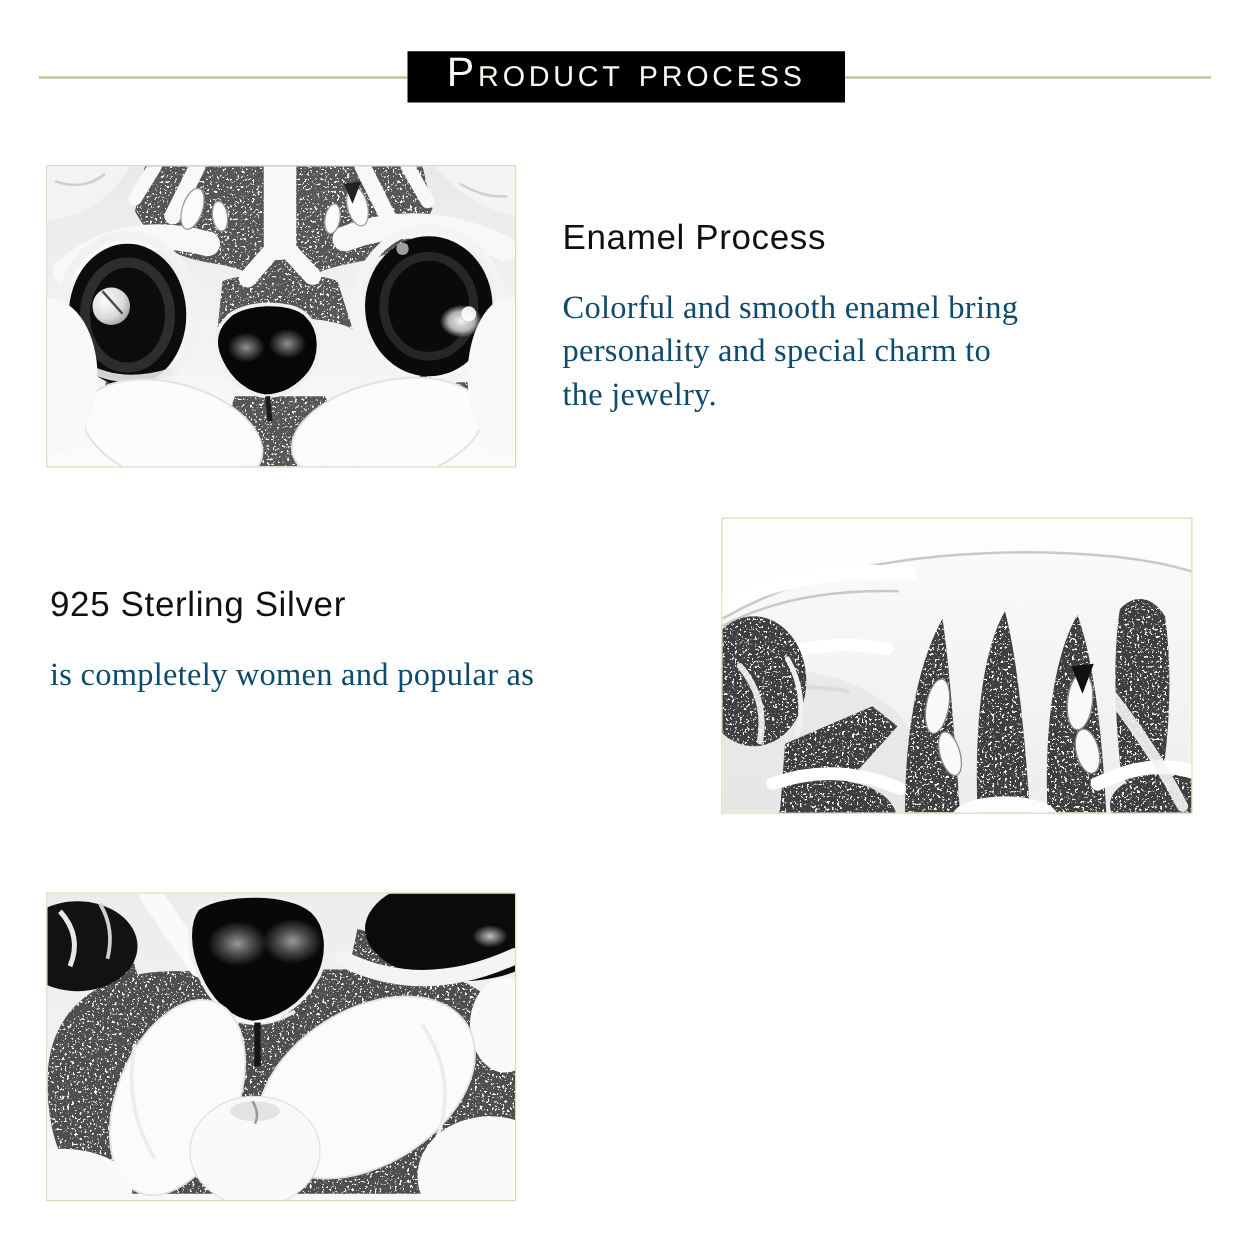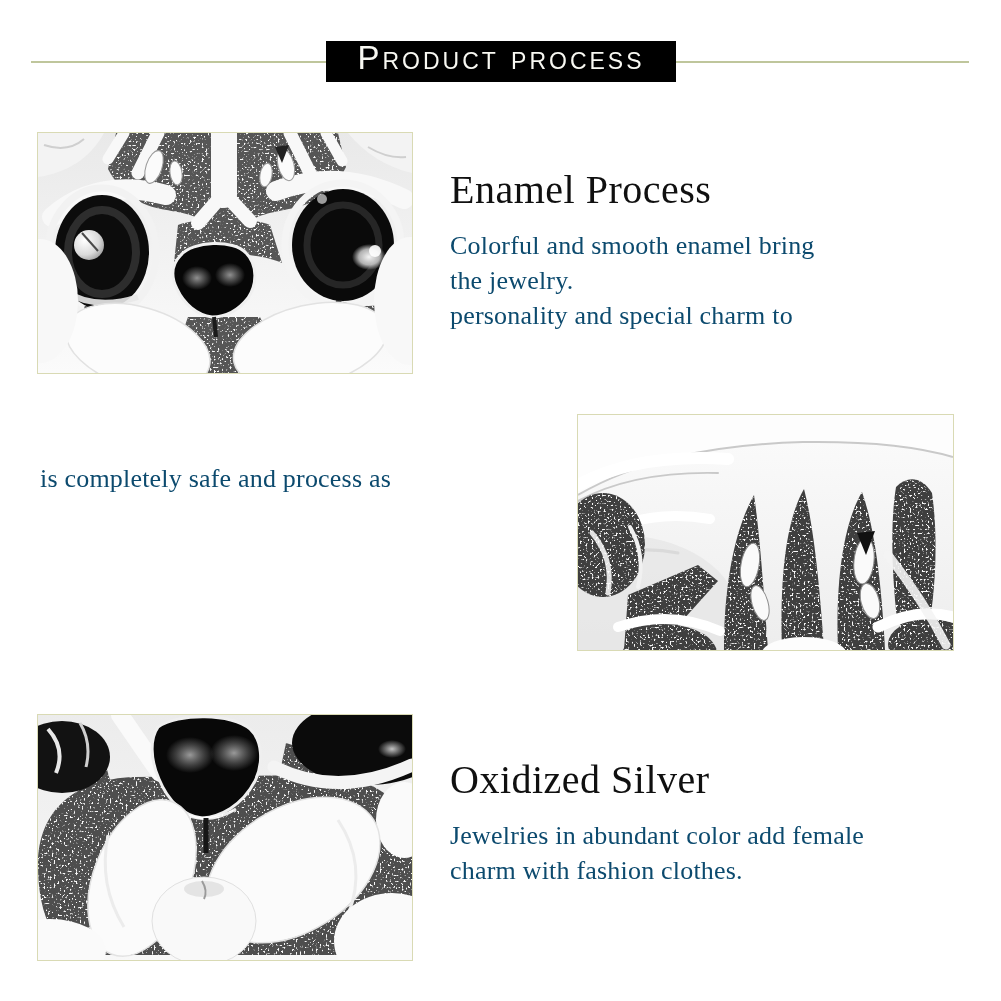--- a/index.html
+++ b/index.html
@@ -17,22 +17,22 @@
   .photo{position:absolute;border:1px solid #d9dab4;background:#fff;}
   .photo svg{display:block;}
   .photo-1{left:37px;top:132px;width:374px;height:240px;}
   .photo-2{left:577px;top:414px;width:375px;height:235px;}
   .photo-3{left:37px;top:714px;width:374px;height:245px;}
   
   .textblock{position:absolute;}
   .tb-1{left:450px;top:167px;}
   .tb-2{left:40px;top:461px;}
   .tb-3{left:450px;top:757px;}
-  .textblock h2{margin:0 0 15px 0;font-weight:400;font-size:40px;line-height:46px;color:#101010;
-                font-family:Liberation Serif, serif;letter-spacing:0.5px;}
+  .textblock h2{margin:0 0 15px 0;font-weight:400;font-size:28px;line-height:46px;color:#101010;
+                font-family:Liberation Sans, sans-serif;letter-spacing:0.5px;}
   .bodyline{font-size:26px;line-height:35px;color:#0c4a6e;letter-spacing:0.2px;white-space:nowrap;}
 </style>
 </head>
 <body>
 
 <div class="page">
 
   <div class="rule rule-left"></div>
   <div class="banner">
     <span class="banner-title">Product process</span>
@@ -123,26 +123,27 @@
       <path d="M0,0 L66,0 C52,26 28,40 0,44 Z" fill="#f3f3f3"></path>
       <path d="M310,0 L374,0 L374,40 C348,34 326,20 310,0 Z" fill="#f3f3f3"></path>
       <path d="M6,12 Q30,20 46,6" stroke="#cfcfcf" fill="none" stroke-width="2"></path>
       <path d="M330,14 Q350,26 368,24" stroke="#cfcfcf" fill="none" stroke-width="2"></path>
     </svg>
   </div>
 
   <div class="textblock tb-1">
     <h2>Enamel Process</h2>
     <div class="bodyline">Colorful and smooth enamel bring</div>
+    <div class="bodyline">personality and special charm to</div>
     <div class="bodyline">the jewelry.</div>
-    <div class="bodyline">personality and special charm to</div>
   </div>
 
   <div class="textblock tb-2">
-    <div class="bodyline">is completely safe and process as</div>
+    <h2>925 Sterling Silver</h2>
+    <div class="bodyline">is completely women and popular as</div>
   </div>
 
   <div class="photo photo-2">
     <svg width="375" height="235" viewBox="0 0 375 235">
       <defs>
         <linearGradient id="b-head" x1="0" y1="0" x2="0" y2="1">
           <stop offset="0" stop-color="#fafafa"></stop>
             <stop offset="1" stop-color="#ededed"></stop>
         </linearGradient>
         <filter id="b-spk" x="-5%" y="-5%" width="110%" height="110%">
@@ -245,19 +246,14 @@
       <g>
         <ellipse cx="166" cy="206" rx="52" ry="44" fill="#f9f9f9" stroke="#e0e0e0"></ellipse>
         <ellipse cx="166" cy="174" rx="20" ry="8" fill="#cfcfcf" opacity="0.5"></ellipse>
         <path d="M164,166 q6,10 2,18" stroke="#9a9a9a" stroke-width="2" fill="none"></path>
       </g>
       <ellipse cx="12" cy="236" rx="56" ry="32" fill="#fafafa"></ellipse>
       <ellipse cx="354" cy="226" rx="58" ry="48" fill="#fafafa"></ellipse>
     </svg>
   </div>
 
-  <div class="textblock tb-3">
-    <h2>Oxidized Silver</h2>
-    <div class="bodyline">Jewelries in abundant color add female</div>
-    <div class="bodyline">charm with fashion clothes.</div>
-  </div>
 
 </div>
 
 </body></html>

